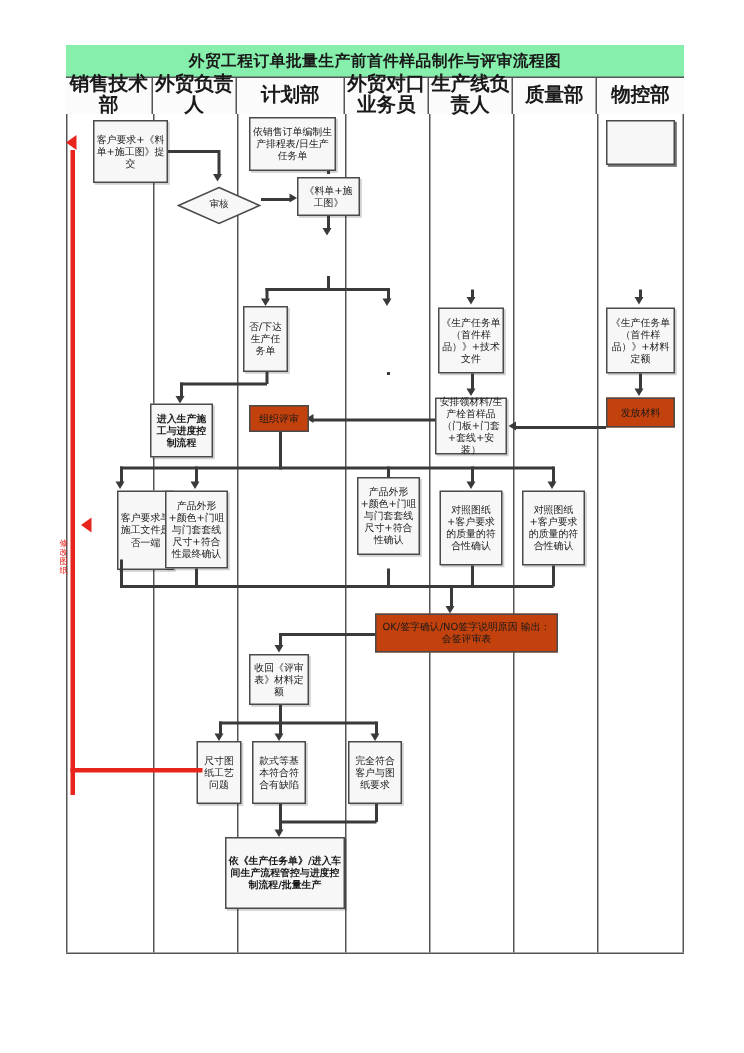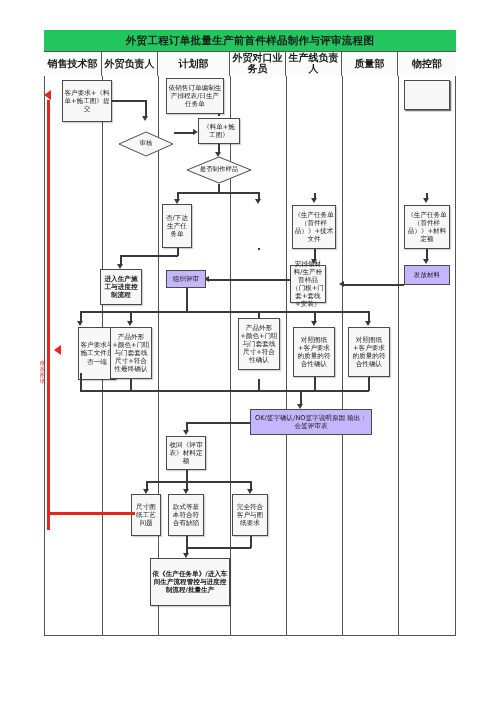--- a/index.html
+++ b/index.html
@@ -9,39 +9,39 @@
     color:#1a1a1a;
   }
   #sheet{position:absolute;left:0;top:0;width:496px;height:702px;}
 
   
   .frame{position:absolute;left:44px;top:30px;width:412px;height:46px;
          border:1px solid #555;box-sizing:border-box;background:#fbfbfb;}
   .title-row{position:absolute;left:44px;top:30px;width:412px;height:22px;
              box-sizing:border-box;border-bottom:1px solid #555;
              display:flex;align-items:center;justify-content:center;
-             font-size:10.5px;font-weight:bold;letter-spacing:.3px;background:#22c55e;}
+             font-size:10.5px;font-weight:bold;letter-spacing:.3px;background:#86efac;}
   .hdr-row{position:absolute;left:44px;top:52px;width:412px;height:24px;
            display:flex;box-sizing:border-box;background:#fbfbfb;}
   .hdr-cell{box-sizing:border-box;border-right:1px solid #555;
             display:flex;align-items:center;justify-content:center;text-align:center;
-            font-size:10px;line-height:1.08;font-weight:bold;padding:0 1px;}
+            font-size:13px;line-height:1.08;font-weight:bold;padding:0 1px;}
   .hdr-cell:last-child{border-right:none;}
 
   
   .vline{position:absolute;width:1px;background:#555;}
   .hline{position:absolute;height:1px;background:#555;}
 
   
   .box{position:absolute;box-sizing:border-box;border:1px solid #4a4a4a;
        background:#f7f7f7;display:flex;align-items:center;justify-content:center;
        text-align:center;font-size:6.6px;line-height:1.22;padding:1px;
        box-shadow:1.2px 1.2px 0 rgba(0,0,0,.18);}
   .box.b{font-weight:bold;}
-  .box.plain{box-shadow:none;background:#c4b5fd;}
+  .box.plain{box-shadow:none;background:#c2410c;}
 
   
   .dia{position:absolute;display:flex;align-items:center;justify-content:center;}
   .dia svg{position:absolute;left:0;top:0;}
   .dia span{position:relative;font-size:6.4px;line-height:1.15;text-align:center;
             z-index:2;padding:0 4px;}
 
   
   .conn{position:absolute;background:#3a3a3a;}
   .vconn{width:1.6px;}
@@ -103,43 +103,37 @@
     <span></span>
   </div>
   <div class="box" style="left:404px; top:80px;  width:46px; height:30px;">
     <span></span>
   </div>
 
   <div class="conn hconn" style="left:112px; top:100px; width:34px;"></div>
   <div class="conn vconn" style="left:145px; top:100px; height:18px;"></div>
   <div class="arrow arr-down" style="left:142.4px; top:116px;"></div>
 
-  <div class="dia" style="left:118px; top:131px; width:56px; height:26px;">
+  <div class="dia" style="left:118px; top:124px; width:56px; height:26px;">
     <svg width="56" height="26">
         <polygon points="28,1 55,13 28,25 1,13" fill="#f7f7f7" stroke="#4a4a4a" stroke-width="1"></polygon>
       </svg>
     <span>审核</span>
   </div>
 
   <div class="conn hconn" style="left:174px; top:132px; width:20px;"></div>
   <div class="arrow arr-right" style="left:193px; top:129.4px;"></div>
 
   <div class="box" style="left:198px; top:118px; width:42px; height:26px;">《料单+施工图》</div>
 
   <div class="conn vconn" style="left:218px; top:114px; height:2px;"></div>
 
   <div class="conn vconn" style="left:218px; top:144px; height:10px;"></div>
   <div class="arrow arr-down" style="left:215.4px; top:152px;"></div>
 
-  <div class="dia" style="left:186px; top:156px; width:66px; height:28px;">
-    <svg width="66" height="28">
-        <polygon points="33,1 65,14 33,27 1,14" fill="#f7f7f7" stroke="#4a4a4a" stroke-width="1"></polygon>
-      </svg>
-    <span>是否制作样品</span>
-  </div>
 
   <div class="conn vconn" style="left:218px; top:184px; height:9px;"></div>
   <div class="conn hconn" style="left:177px; top:192px; width:82px;"></div>
   <div class="conn vconn" style="left:177px; top:192px; height:9px;"></div>
   <div class="conn vconn" style="left:258px; top:192px; height:9px;"></div>
   <div class="arrow arr-down" style="left:174.4px; top:199px;"></div>
   <div class="arrow arr-down" style="left:255.4px; top:199px;"></div>
 
   <div class="box" style="left:162px; top:204px; width:30px; height:44px;">否/下达生产任务单</div>
 
@@ -158,21 +152,21 @@
   <div class="arrow arr-down" style="left:311.4px; top:198px;"></div>
   <div class="conn vconn" style="left:426px; top:193px; height:6px;"></div>
   <div class="arrow arr-down" style="left:423.4px; top:198px;"></div>
 
   <div class="conn vconn" style="left:426px; top:249px; height:12px;"></div>
   <div class="arrow arr-down" style="left:423.4px; top:259px;"></div>
   <div class="box plain" style="left:404px; top:265px; width:46px; height:20px;">发放材料</div>
 
   <div class="conn vconn" style="left:314px; top:249px; height:12px;"></div>
   <div class="arrow arr-down" style="left:311.4px; top:259px;"></div>
-  <div class="box" style="left:290px; top:265px; width:36px; height:38px;">安排领材料/生产栓首样品（门板+门套+套线+安装）</div>
+  <div class="box" style="left:290px; top:265px; width:48px; height:38px;">安排领材料/生产栓首样品（门板+门套+套线+安装）</div>
 
   <div class="conn hconn" style="left:344px; top:284px; width:60px;"></div>
   <div class="arrow arr-left" style="left:339px; top:281.4px;"></div>
 
   <div class="conn hconn" style="left:208px; top:279px; width:82px;"></div>
   <div class="arrow arr-left" style="left:204px; top:276.4px;"></div>
   <div class="box plain" style="left:166px; top:270px; width:40px; height:18px;">组织评审</div>
 
   <div class="conn vconn" style="left:186px; top:288px; height:25px;"></div>
   <div class="conn hconn" style="left:80px;  top:311px; width:289px;"></div>

